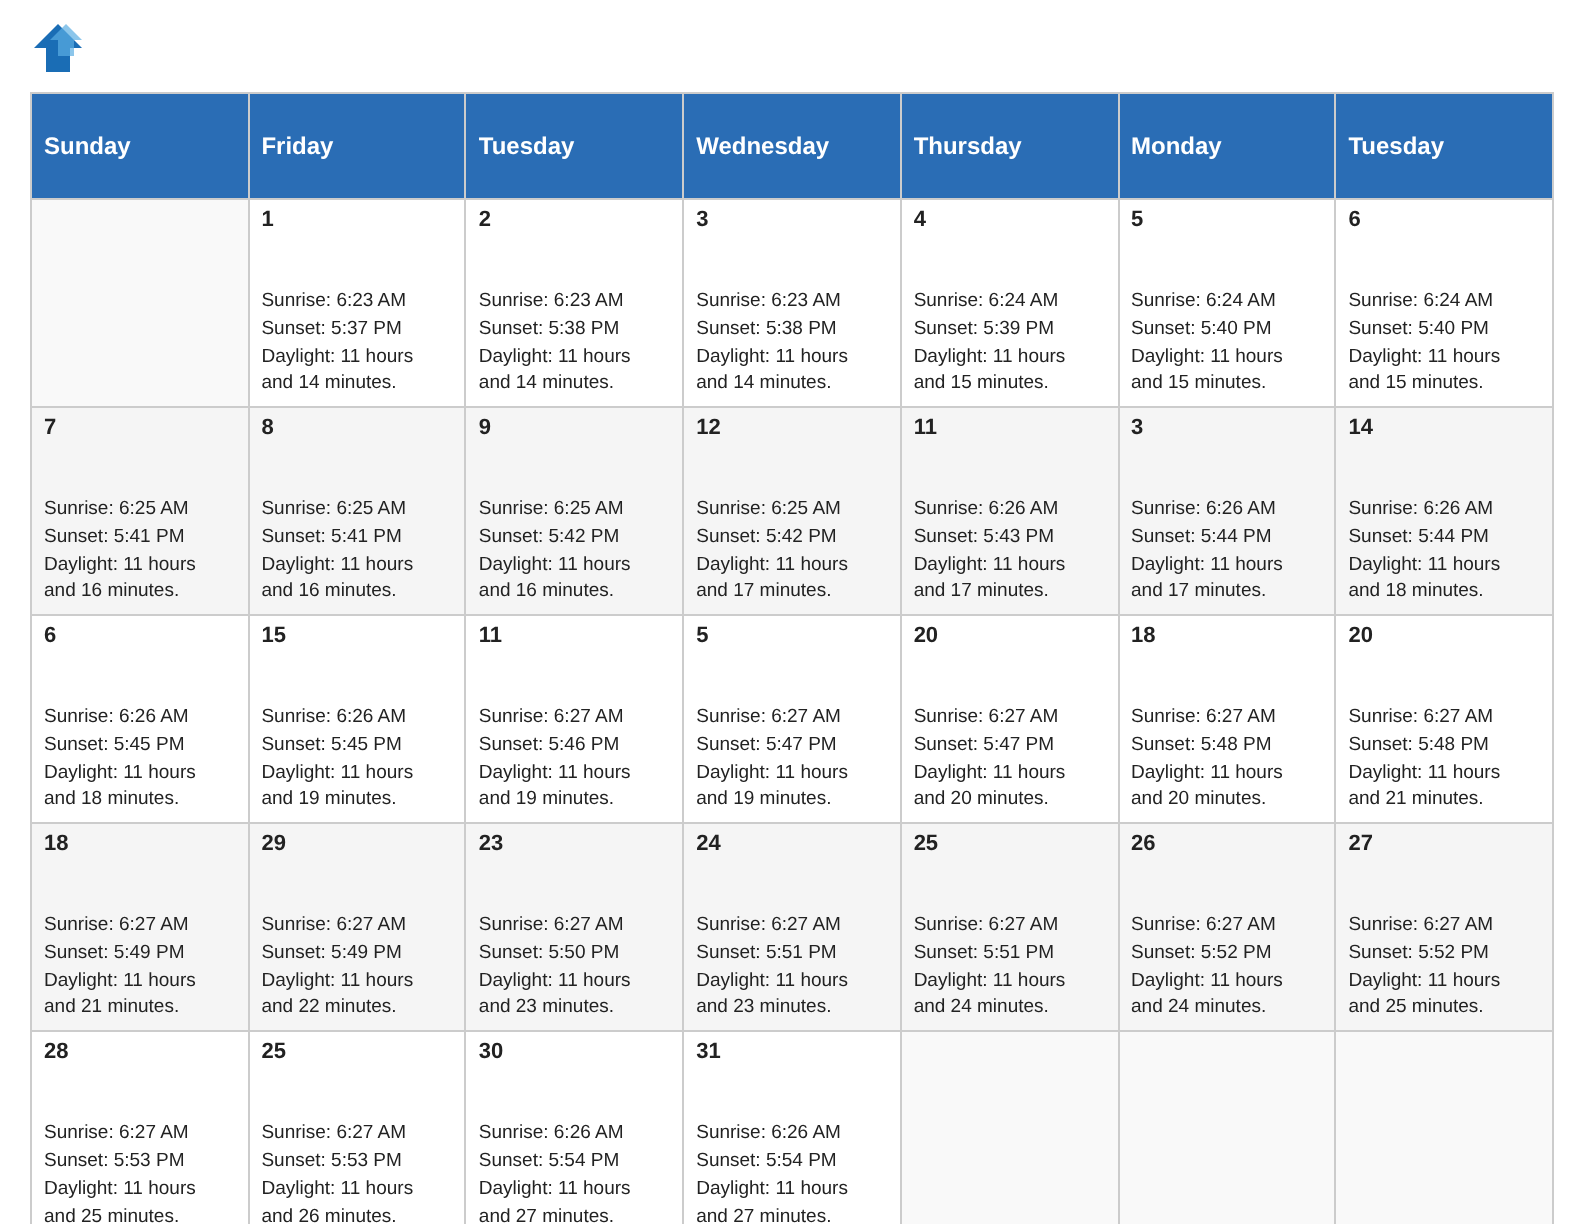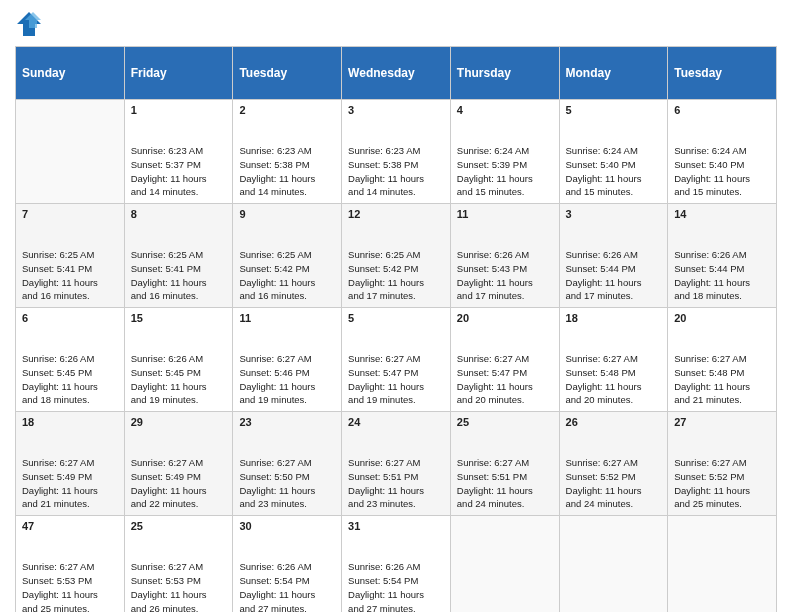--- a/index.html
+++ b/index.html
@@ -241,21 +241,21 @@
             <span class="day-number">26</span>
             <div class="day-info">Sunrise: 6:27 AM<br>Sunset: 5:52 PM<br>Daylight: 11 hours<br>and 24 minutes.</div>
           </td>
           <td>
             <span class="day-number">27</span>
             <div class="day-info">Sunrise: 6:27 AM<br>Sunset: 5:52 PM<br>Daylight: 11 hours<br>and 25 minutes.</div>
           </td>
         </tr>
         <tr>
           <td>
-            <span class="day-number">47</span>
+            <span class="day-number">28</span>
             <div class="day-info">Sunrise: 6:27 AM<br>Sunset: 5:53 PM<br>Daylight: 11 hours<br>and 25 minutes.</div>
           </td>
           <td>
             <span class="day-number">25</span>
             <div class="day-info">Sunrise: 6:27 AM<br>Sunset: 5:53 PM<br>Daylight: 11 hours<br>and 26 minutes.</div>
           </td>
           <td>
             <span class="day-number">30</span>
             <div class="day-info">Sunrise: 6:26 AM<br>Sunset: 5:54 PM<br>Daylight: 11 hours<br>and 27 minutes.</div>
           </td>

